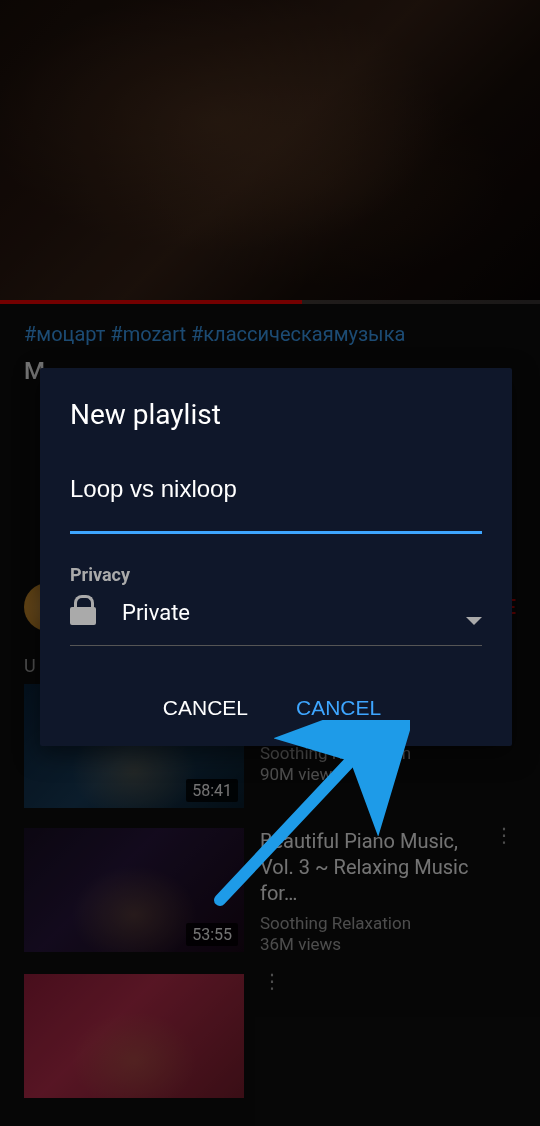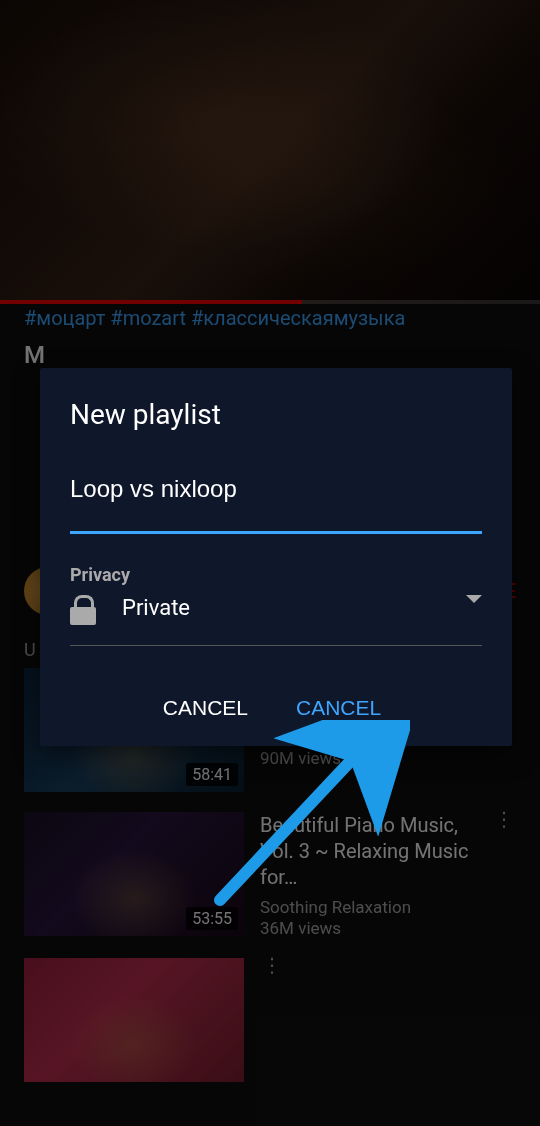--- a/index.html
+++ b/index.html
@@ -37,21 +37,21 @@
     position: absolute;
     top: 304px;
     left: 0;
     right: 0;
     bottom: 0;
     background: #0f0f0f;
     padding: 0;
   }
   
   .hashtags {
-    padding: 2px 24px 10px;
+    padding: 18px 24px 10px;
     color: #3ea6ff;
     font-size: 20px;
   }
   
   .video-title {
     padding: 0 24px;
     font-size: 24px;
     font-weight: 500;
     color: #fff;
     line-height: 1.3;
@@ -193,21 +193,21 @@
     outline: none;
   }
   .privacy-label {
     font-size: 18px;
     color: #aaa;
     margin-bottom: 10px;
     font-weight: bold;
   }
   .privacy-row {
     display: flex;
-    align-items: flex-start;
+    align-items: flex-end;
     gap: 26px;
     padding-bottom: 20px;
     border-bottom: 1px solid #555;
     margin-bottom: 40px;
   }
   .lock-icon {
     width: 26px;
     height: 30px;
     position: relative;
   }

